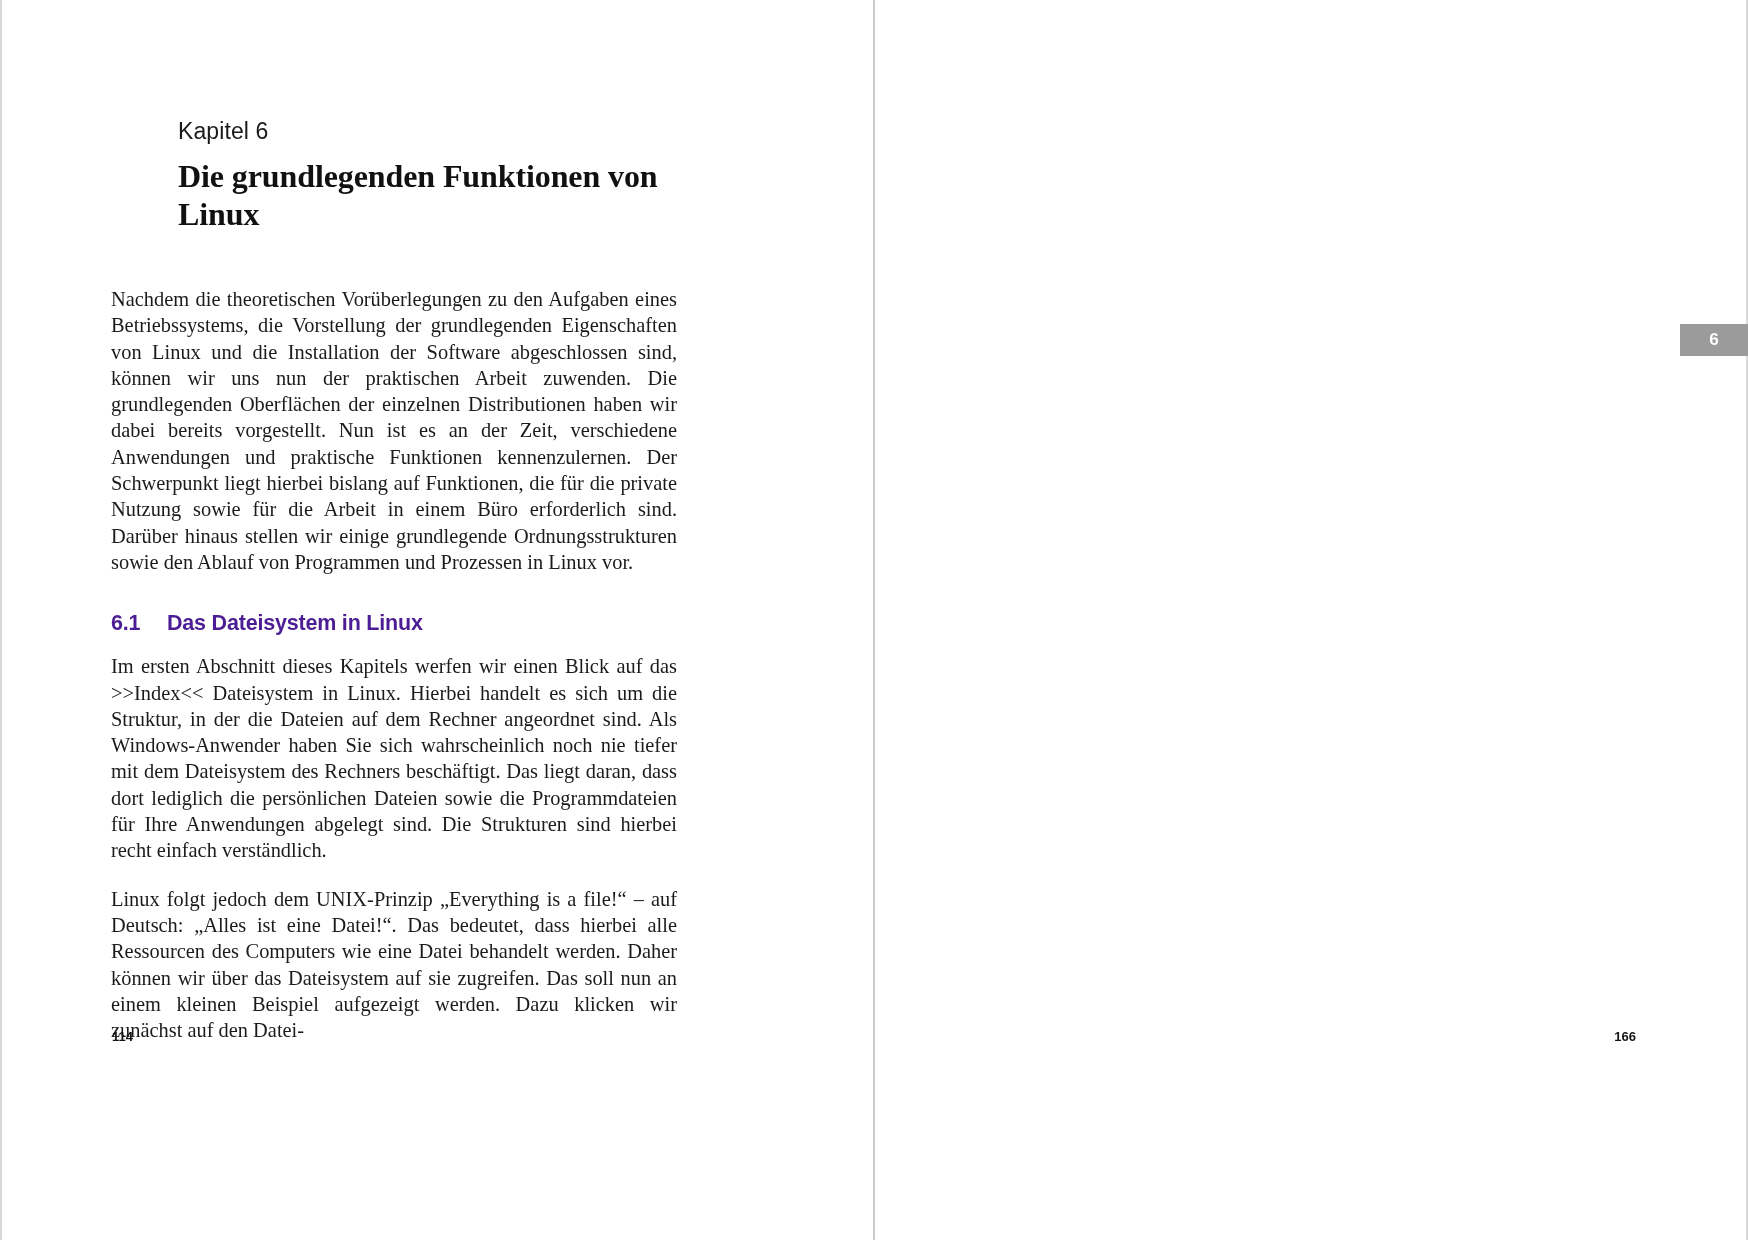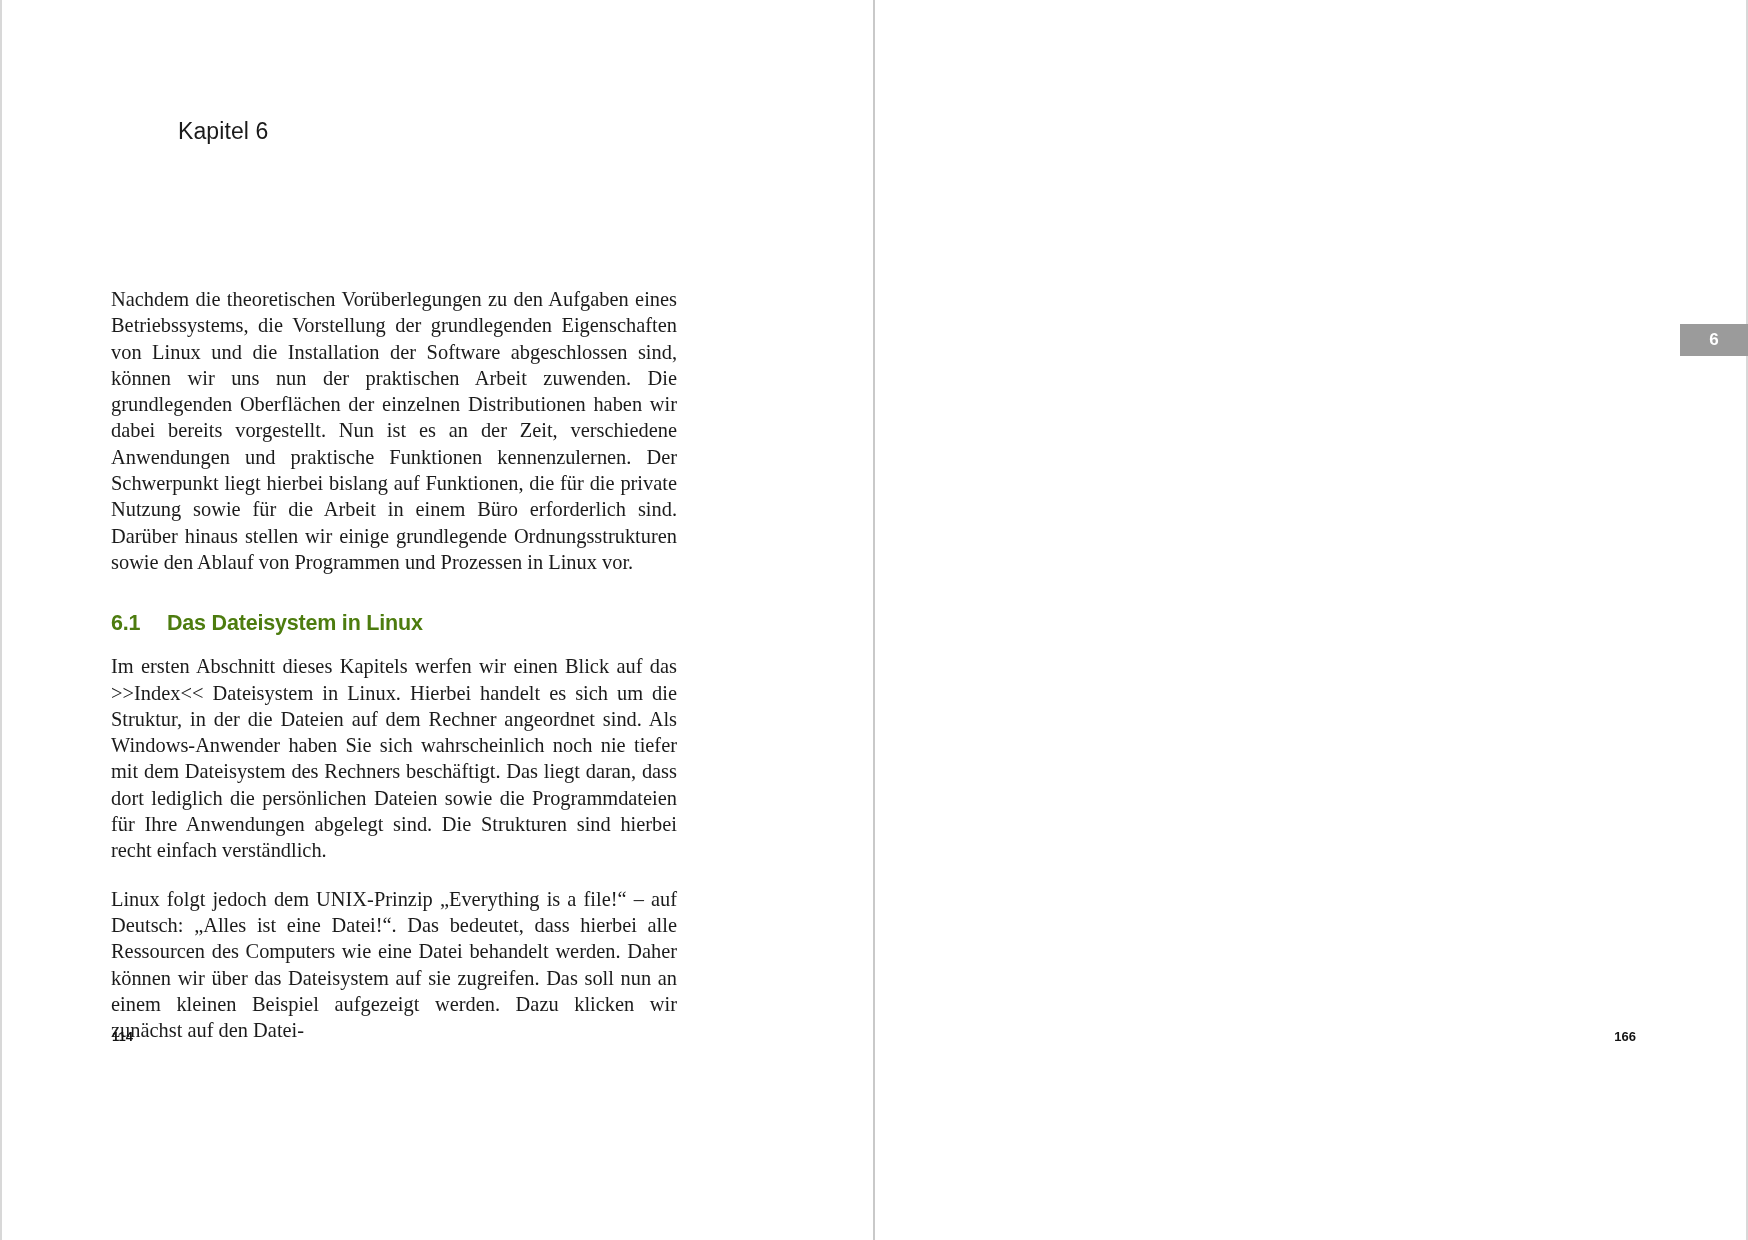--- a/index.html
+++ b/index.html
@@ -48,21 +48,21 @@
     color: #1b1b1b;
     text-align: justify;
     margin: 0 8px 22px 0;
     -webkit-hyphens: none; hyphens: none;
   }
 
   h2.sec-head {
     font-family: "Liberation Sans", sans-serif;
     font-weight: bold;
     font-size: 21.5px;
-    color: #4d7c0f;
+    color: #4c1d95;
     margin: 36px 0 17px 0;
     letter-spacing: -.2px;
   }
   h2.sec-head .num { display: inline-block; min-width: 56px; }
 
   .folio {
     position: absolute; bottom: 196px;
     font-family: "Liberation Sans", sans-serif;
     font-weight: bold; font-size: 13px; color: #141414;
   }
@@ -83,20 +83,21 @@
 </head>
 <body>
 
 <div class="spread">
 
   <div class="page page-left">
     <div class="edge-left"></div>
 
     <div class="chapter-block">
       <div class="chapter-eyebrow">Kapitel 6</div>
+      <div class="chapter-title">Die grundlegenden Funktionen von Linux</div>
     </div>
 
     <div class="lp-body">
       <p class="para">Nachdem die theoretischen Vorüberlegungen zu den Aufgaben eines Betriebssystems, die Vorstellung der grundlegenden Eigenschaften von Linux und die Installation der Software abgeschlossen sind, können wir uns nun der praktischen Arbeit zuwenden. Die grundlegenden Oberflächen der einzelnen Distributionen haben wir dabei bereits vorgestellt. Nun ist es an der Zeit, verschiedene Anwendungen und praktische Funktionen kennenzulernen. Der Schwerpunkt liegt hierbei bislang auf Funktionen, die für die private Nutzung sowie für die Arbeit in einem Büro erforderlich sind. Darüber hinaus stellen wir einige grundlegende Ordnungsstrukturen sowie den Ablauf von Programmen und Prozessen in Linux vor.</p>
 
       <h2 class="sec-head">
         <span class="num">6.1</span><span>Das Dateisystem in Linux</span>
       </h2>
 
       <p class="para">Im ersten Abschnitt dieses Kapitels werfen wir einen Blick auf das &gt;&gt;Index&lt;&lt; Dateisystem in Linux. Hierbei handelt es sich um die Struktur, in der die Dateien auf dem Rechner angeordnet sind. Als Windows-Anwender haben Sie sich wahrscheinlich noch nie tiefer mit dem Dateisystem des Rechners beschäftigt. Das liegt daran, dass dort lediglich die persönlichen Dateien sowie die Programmdateien für Ihre Anwendungen abgelegt sind. Die Strukturen sind hierbei recht einfach verständlich.</p>

